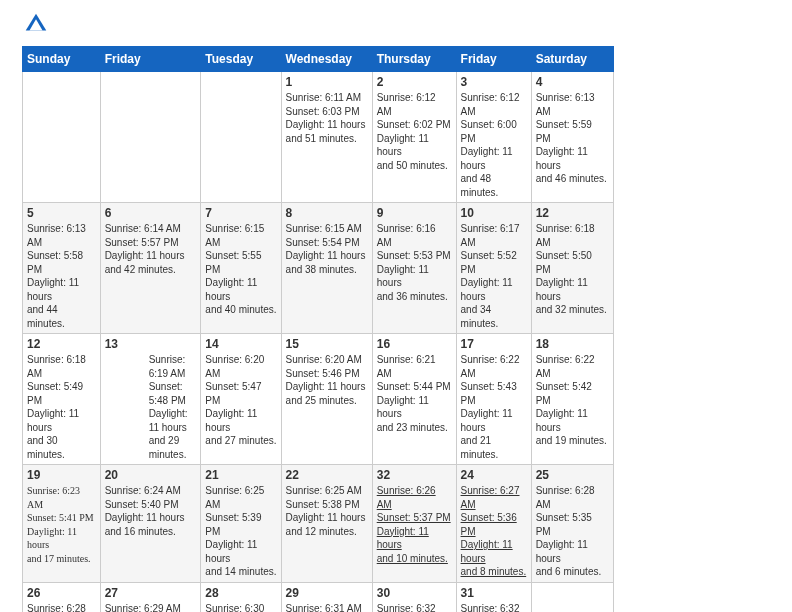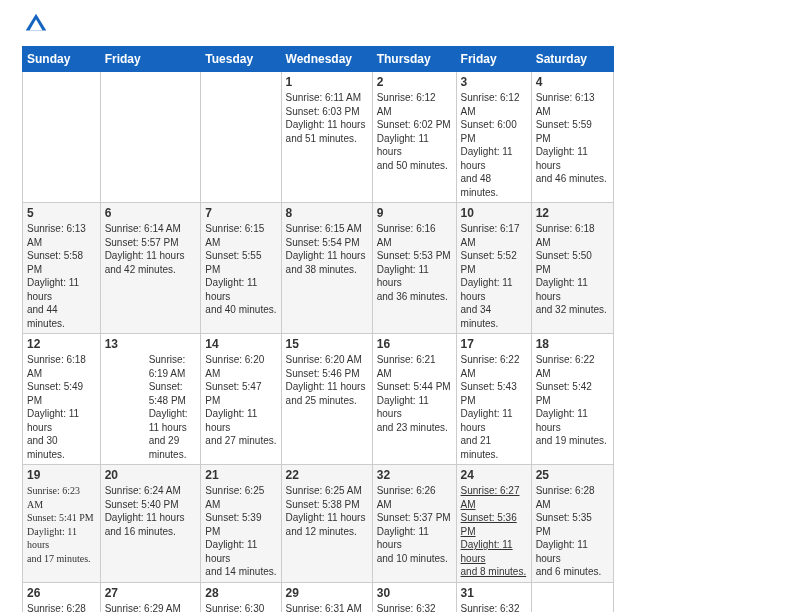--- a/index.html
+++ b/index.html
@@ -282,21 +282,21 @@
           </td>
           <td>
             <div class="day-number">22</div>
             <div class="day-info" style="white-space: pre-line;">Sunrise: 6:25 AM
 Sunset: 5:38 PM
 Daylight: 11 hours
 and 12 minutes.</div>
           </td>
           <td>
             <div class="day-number">32</div>
-            <div class="day-info" style="white-space: pre-line;">Sunrise: 6:26 AM
+            <div class="day-info" style="white-space: pre-line; text-decoration: underline;">Sunrise: 6:26 AM
 Sunset: 5:37 PM
 Daylight: 11 hours
 and 10 minutes.</div>
           </td>
           <td>
             <div class="day-number">24</div>
             <div class="day-info" style="white-space: pre-line; text-decoration: underline;">Sunrise: 6:27 AM
 Sunset: 5:36 PM
 Daylight: 11 hours
 and 8 minutes.</div>

